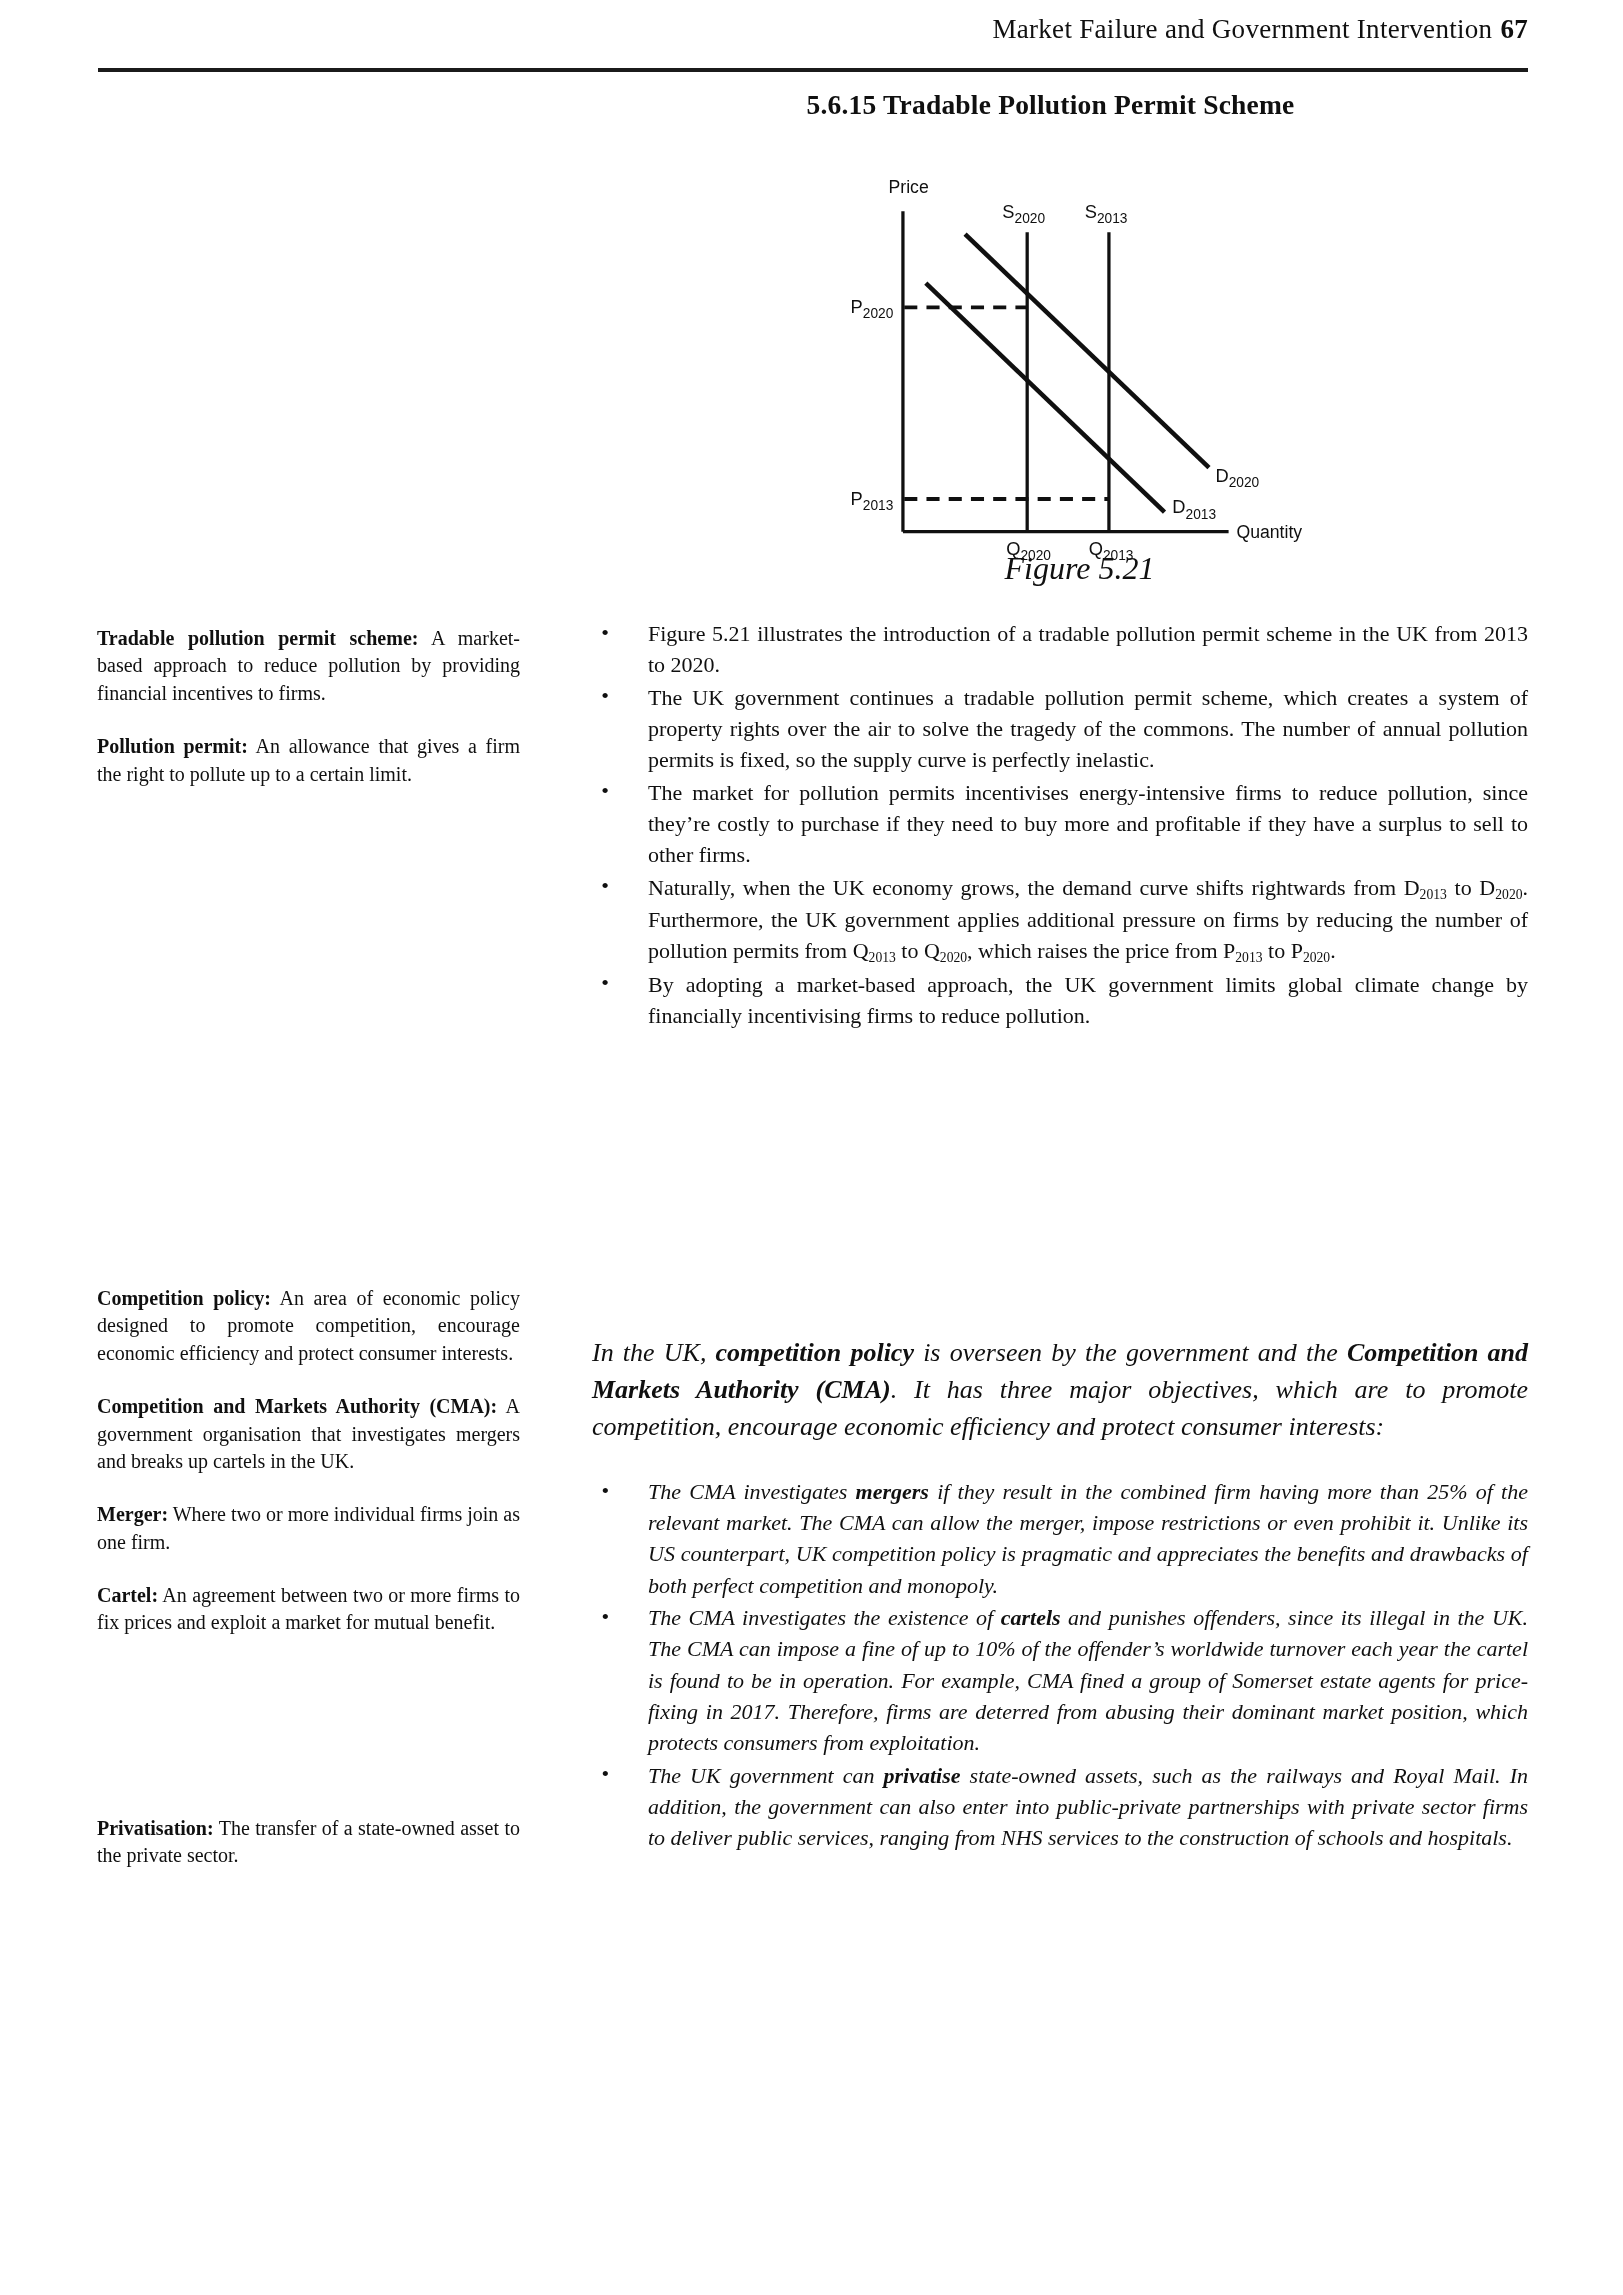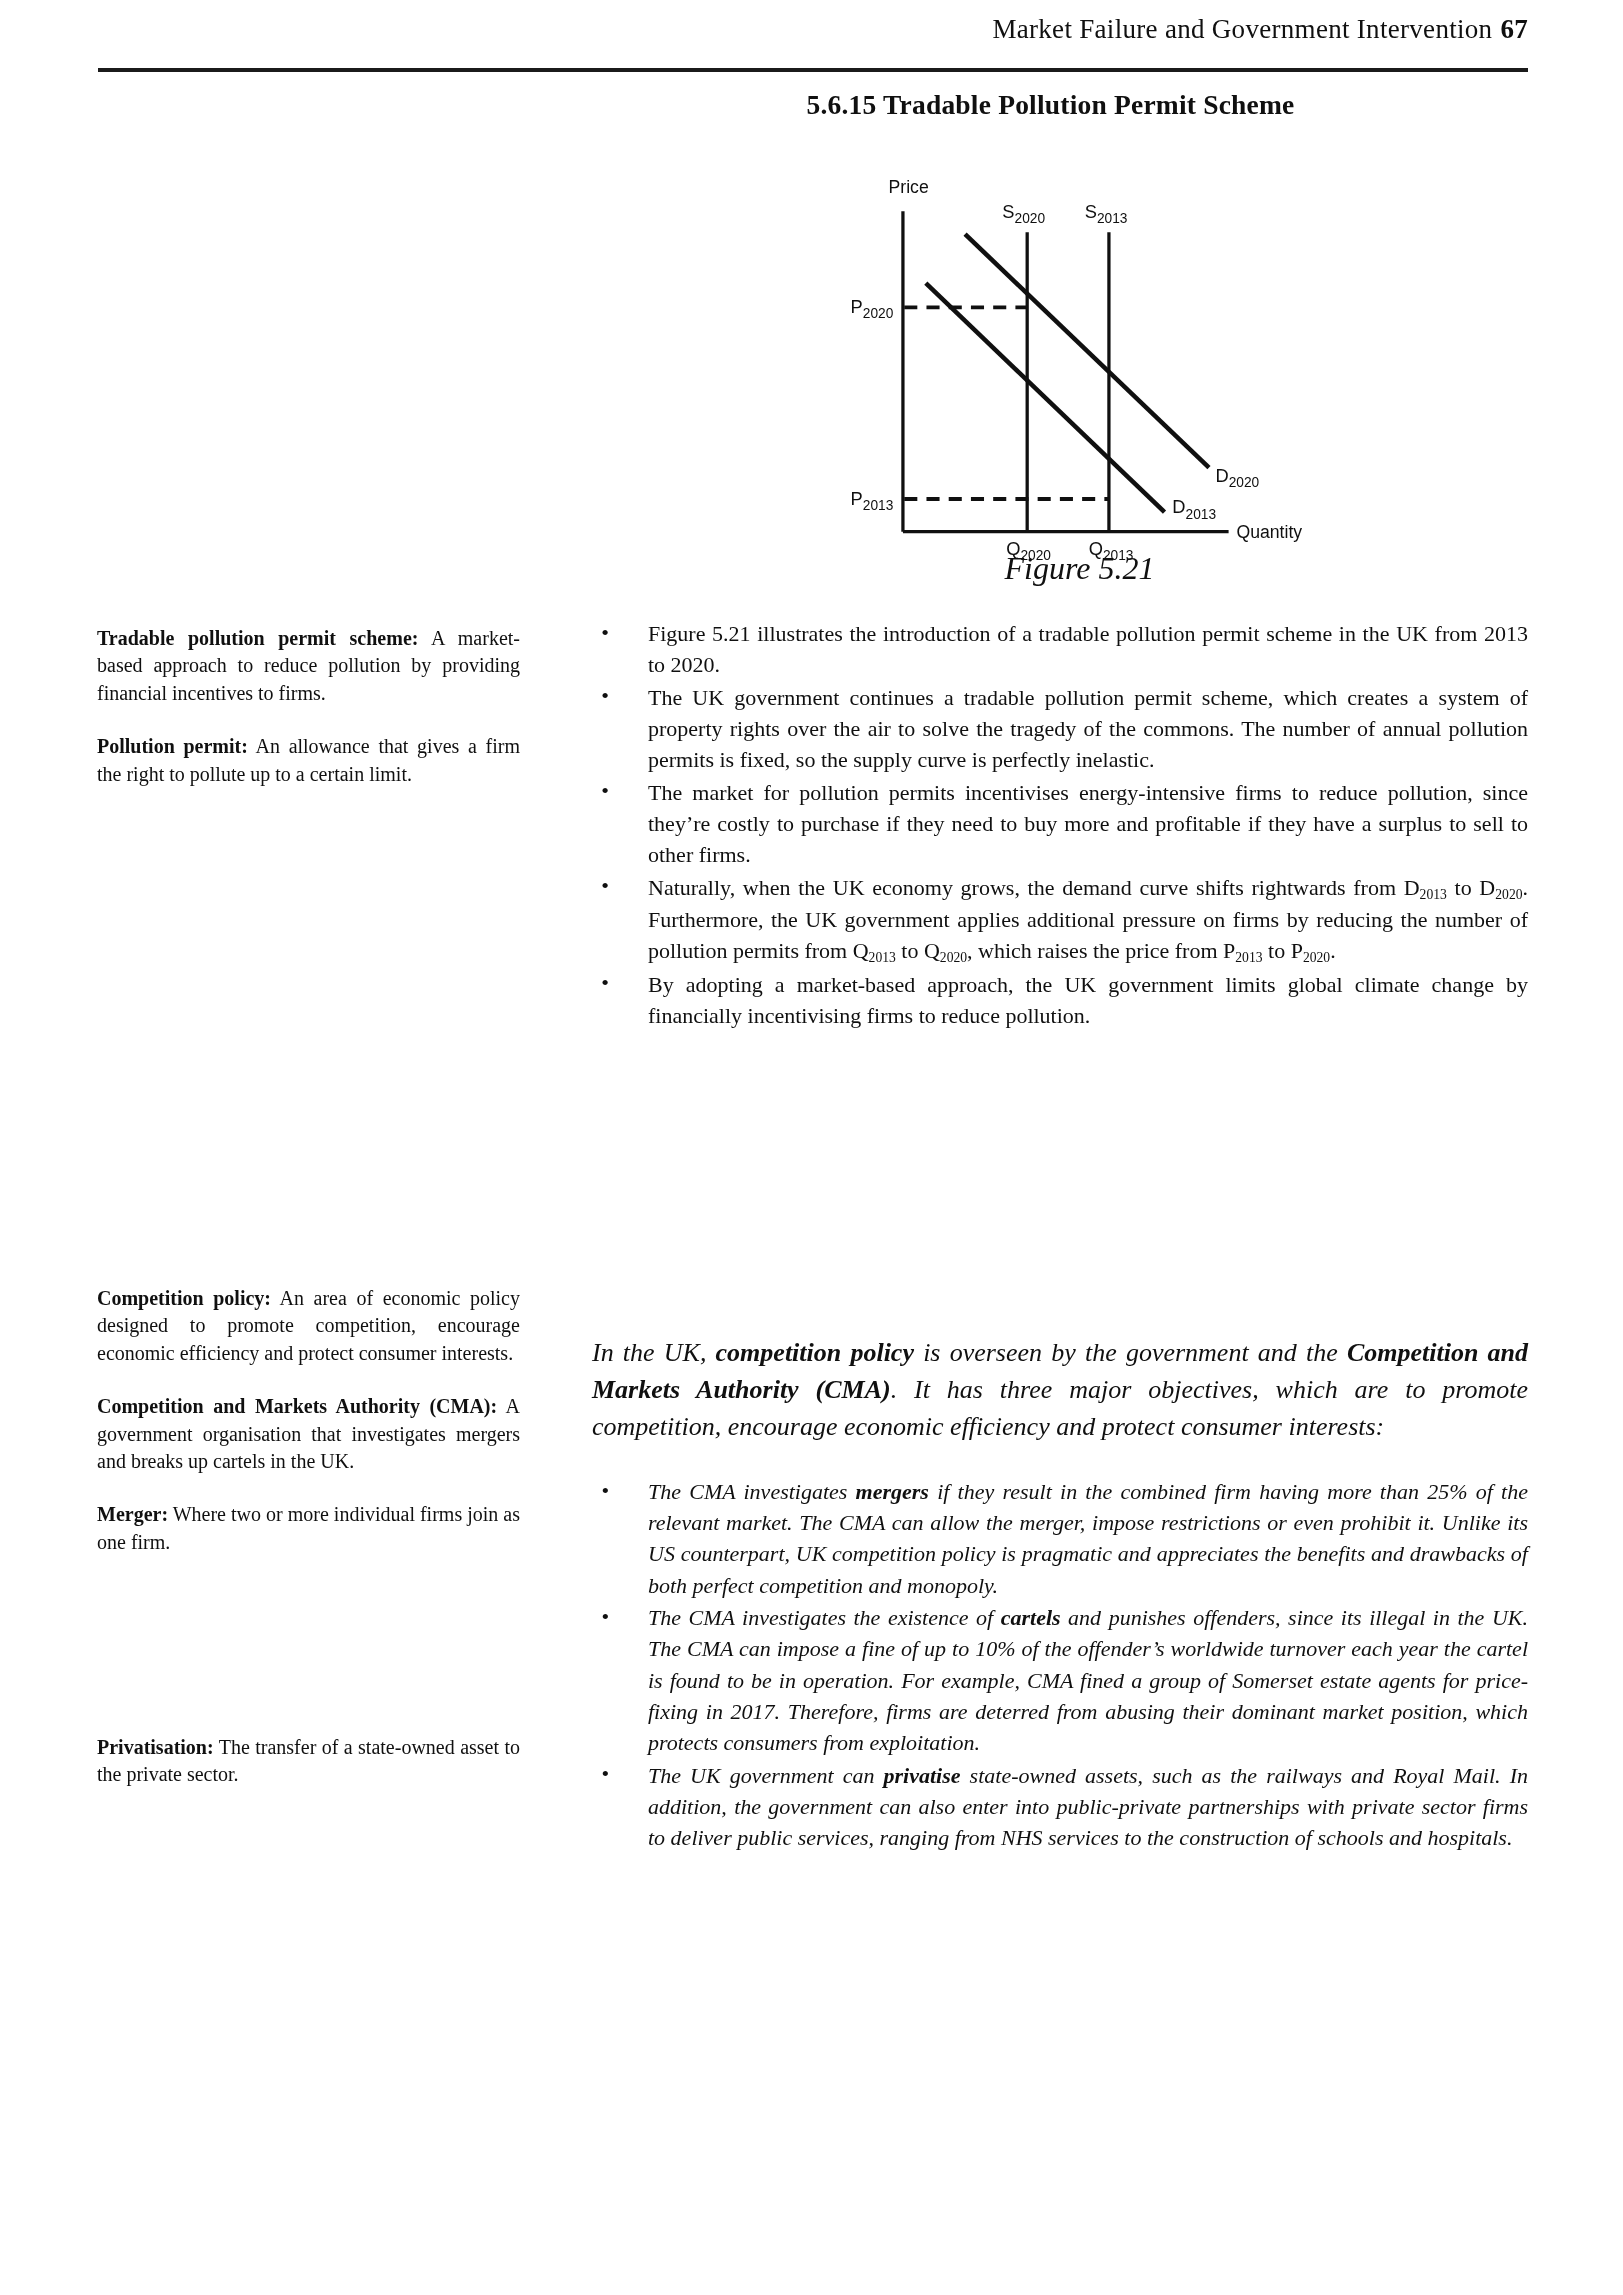--- a/index.html
+++ b/index.html
@@ -204,20 +204,23 @@
 
     <div class="definition">
       <span class="term">Competition policy:</span><span> An area of economic policy designed to promote competition, encourage economic efficiency and protect consumer interests.</span>
     </div>
     <div class="definition">
       <span class="term">Competition and Markets Authority (CMA):</span><span> A government organisation that investigates mergers and breaks up cartels in the UK.</span>
     </div>
     <div class="definition">
       <span class="term">Merger:</span><span> Where two or more individual firms join as one firm.</span>
     </div>
+    <div class="definition">
+      <span class="term">Cartel:</span><span> An agreement between two or more firms to fix prices and exploit a market for mutual benefit.</span>
+    </div>
 
     <div style="height:152px"></div>
 
     <div class="definition">
       <span class="term">Privatisation:</span><span> The transfer of a state-owned asset to the private sector.</span>
     </div>
   </div>
 
   <div class="maincol">
     <ul class="bullets">

